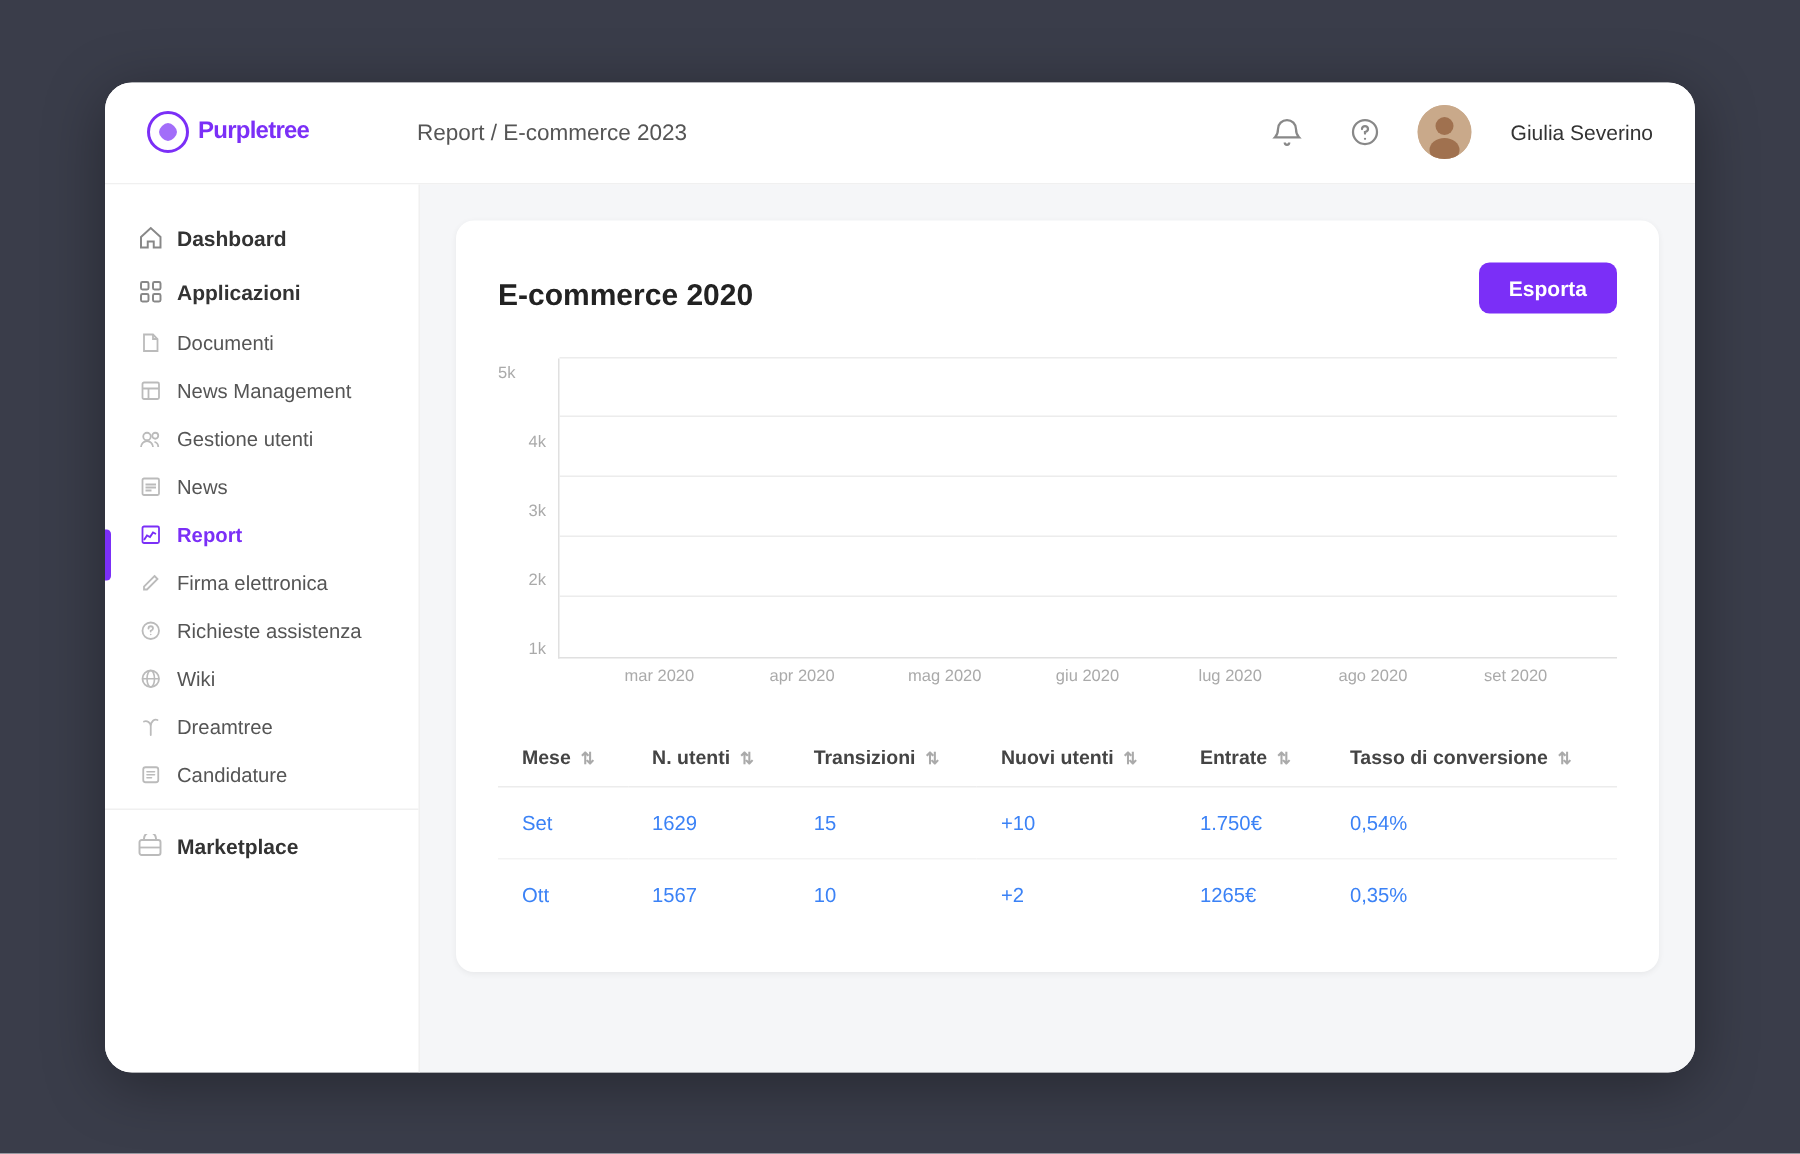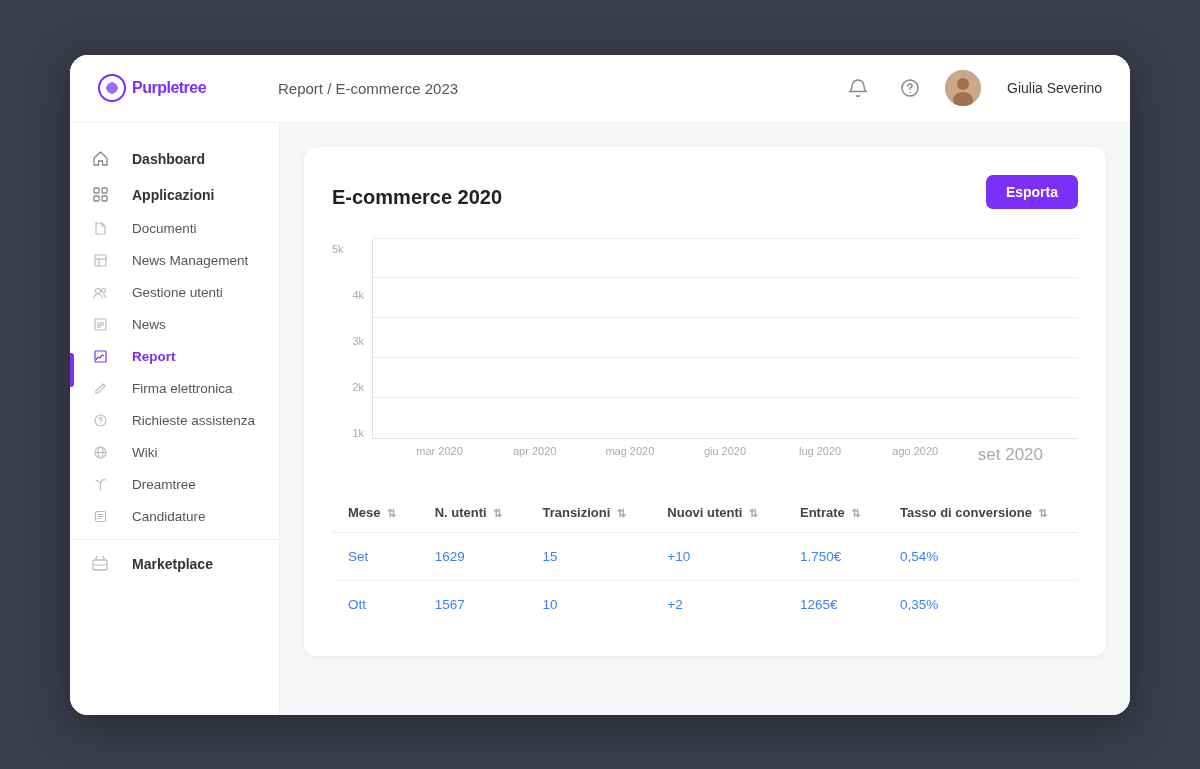--- a/index.html
+++ b/index.html
@@ -96,21 +96,21 @@
       left: 0;
       width: 4px;
       height: 34px;
       background: #7b2ff7;
       border-radius: 0 3px 3px 0;
       top: 230px;
     }
     .sidebar-item {
       display: flex;
       align-items: center;
-      gap: 24px;
+      gap: 10px;
       padding: 8px 22px;
       cursor: pointer;
       font-size: 13.5px;
       color: #555;
       border-radius: 0;
       transition: background 0.15s;
     }
     .sidebar-item.active { color: #7b2ff7; font-weight: 600; }
     .sidebar-item.main-item {
       font-size: 14px;
@@ -427,21 +427,21 @@
             </div>
           </div>
 
           <div style="display:flex;padding-left:60px;padding-right:20px;margin-top:6px;">
             <div style="flex:1;text-align:center;font-size:11px;color:#aaa;">mar 2020</div>
             <div style="flex:1;text-align:center;font-size:11px;color:#aaa;">apr 2020</div>
             <div style="flex:1;text-align:center;font-size:11px;color:#aaa;">mag 2020</div>
             <div style="flex:1;text-align:center;font-size:11px;color:#aaa;">giu 2020</div>
             <div style="flex:1;text-align:center;font-size:11px;color:#aaa;">lug 2020</div>
             <div style="flex:1;text-align:center;font-size:11px;color:#aaa;">ago 2020</div>
-            <div style="flex:1;text-align:center;font-size:17px;color:#aaa;">set 2020</div>
+            <div style="flex:1;text-align:center;font-size:11px;color:#aaa;">set 2020</div>
           </div>
         </div>
 
         <table class="data-table">
           <thead>
             <tr>
               <th>Mese <span class="sort-icon">⇅</span></th>
               <th>N. utenti <span class="sort-icon">⇅</span></th>
               <th>Transizioni <span class="sort-icon">⇅</span></th>
               <th>Nuovi utenti <span class="sort-icon">⇅</span></th>

